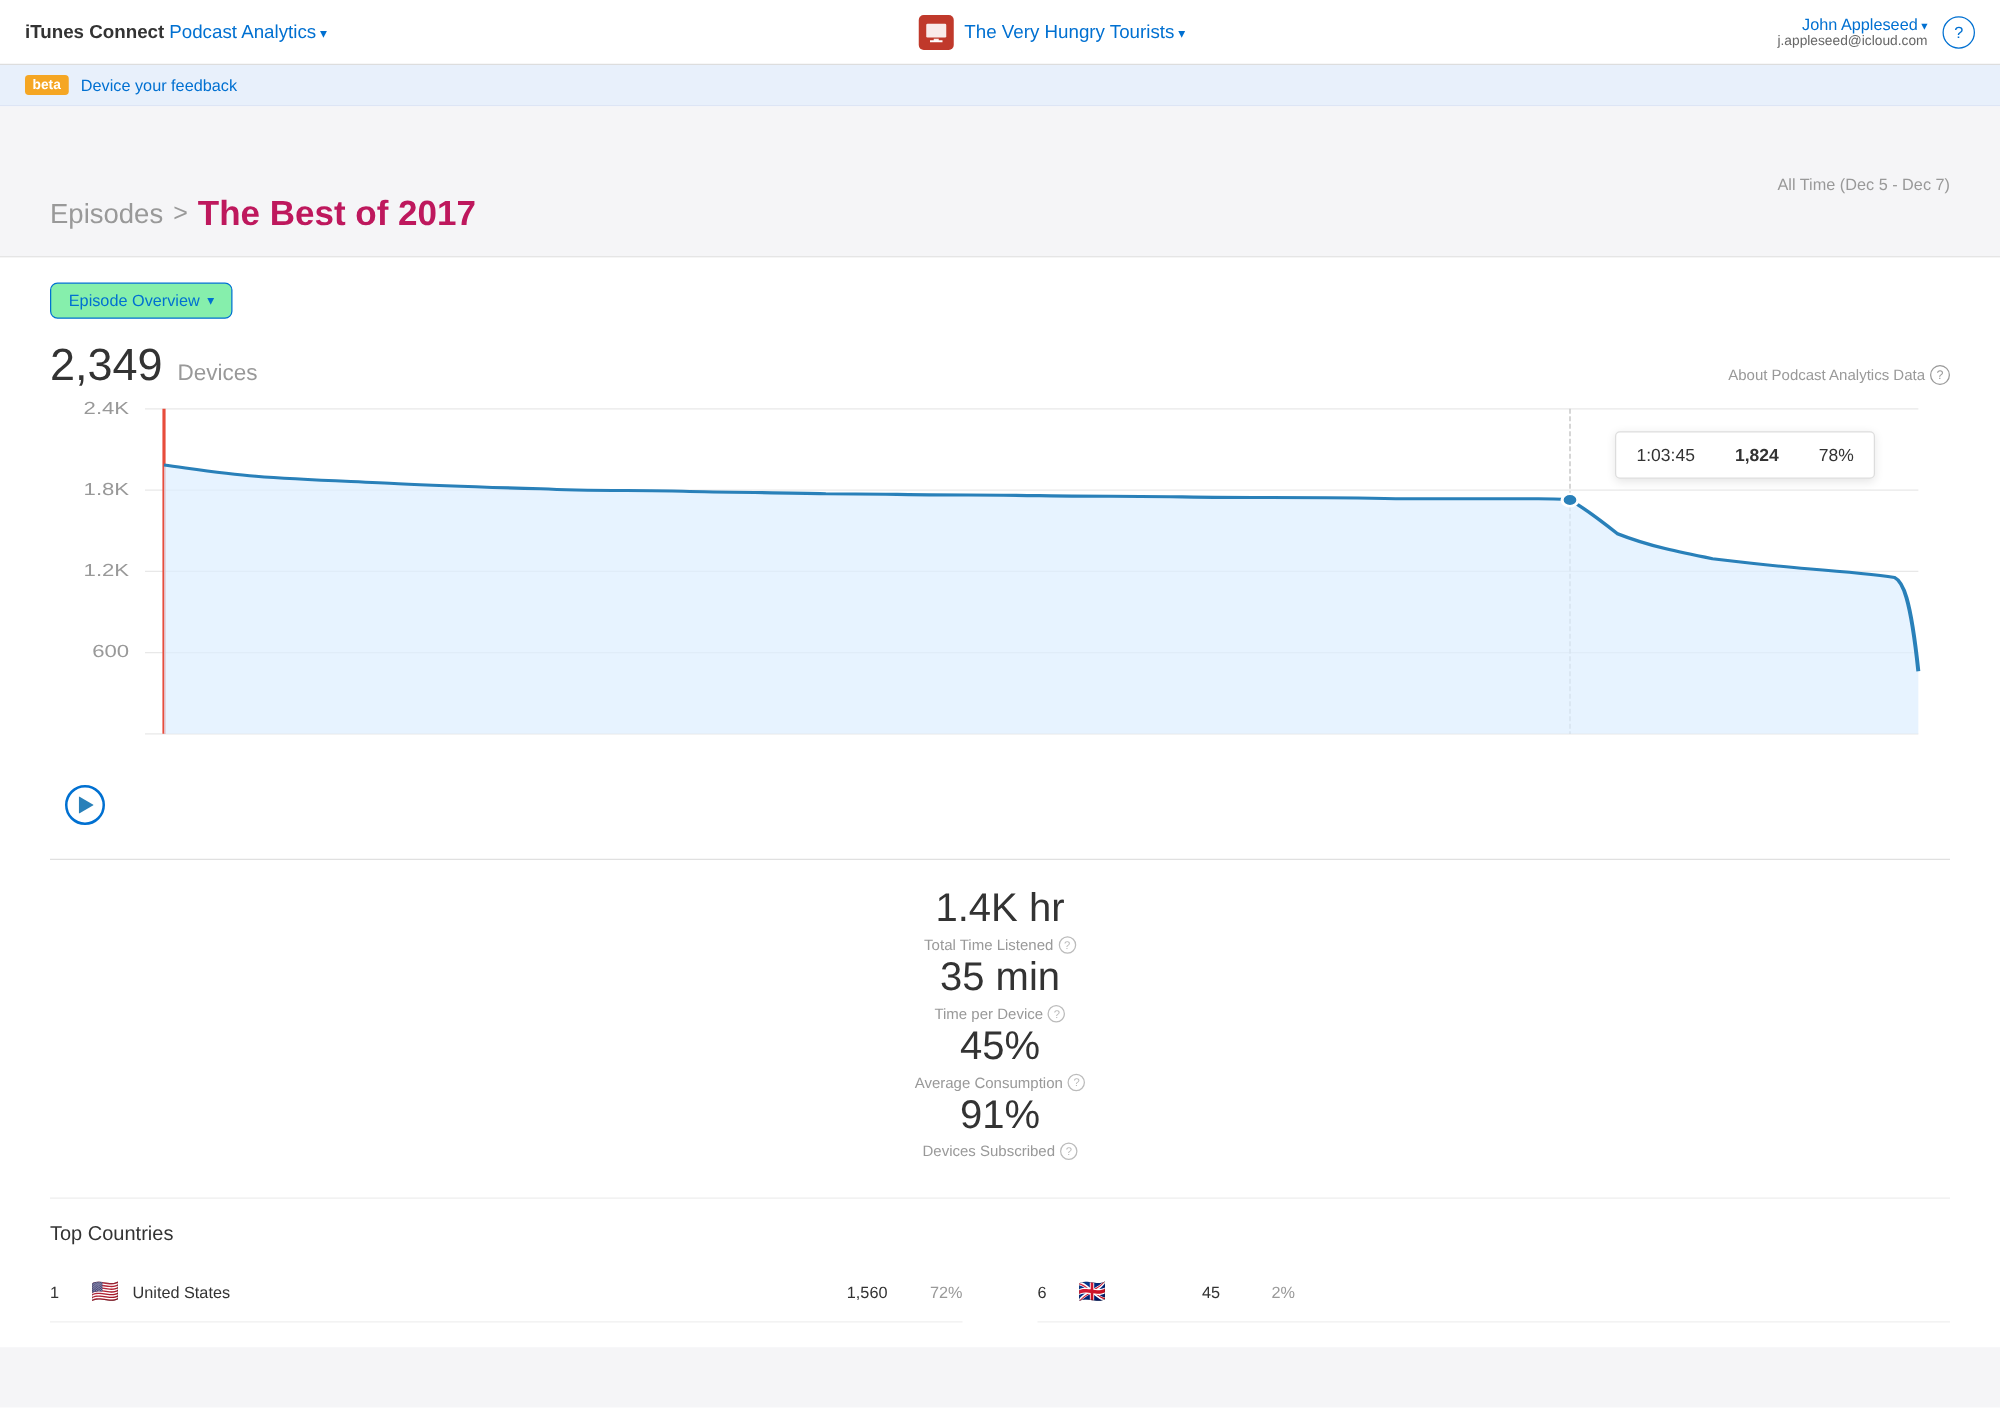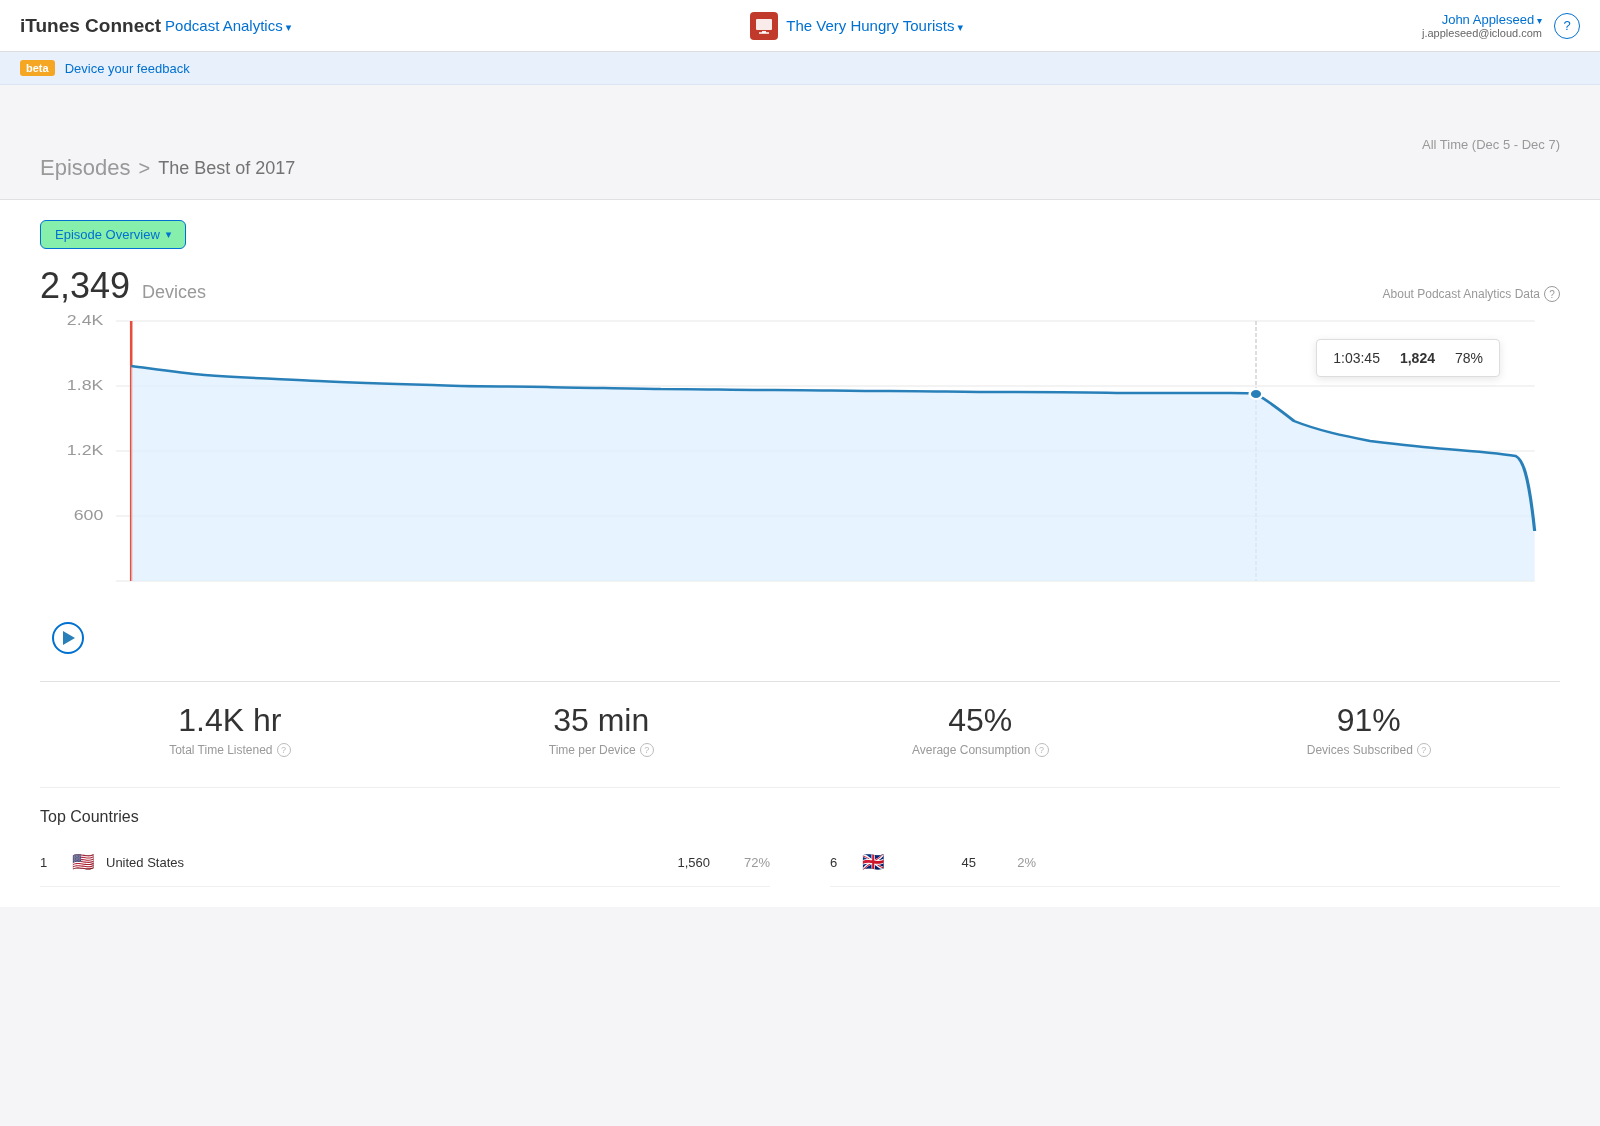--- a/index.html
+++ b/index.html
@@ -8,21 +8,21 @@
     
     .top-nav {
       background: #fff;
       border-bottom: 1px solid #ddd;
       display: flex;
       align-items: center;
       padding: 0 20px;
       height: 52px;
     }
     .nav-left { display: flex; align-items: center; gap: 0; }
-    .itunes-connect { font-weight: 700; color: #333; font-size: 19px; margin-right: 4px; }
+    .itunes-connect { font-weight: 700; color: #333; font-size: 15px; margin-right: 4px; }
     .podcast-analytics { color: #0070d1; font-size: 15px; cursor: pointer; }
     .podcast-analytics::after { content: ' ▾'; font-size: 11px; }
     .nav-center { flex: 1; display: flex; align-items: center; justify-content: center; gap: 8px; }
     .podcast-icon { width: 28px; height: 28px; background: #c0392b; border-radius: 4px; display: flex; align-items: center; justify-content: center; }
     .podcast-icon svg { width: 20px; height: 20px; }
     .podcast-name { color: #0070d1; font-size: 15px; cursor: pointer; }
     .podcast-name::after { content: ' ▾'; font-size: 11px; }
     .nav-right { display: flex; align-items: center; gap: 12px; }
     .user-info { text-align: right; }
     .user-name { color: #0070d1; font-size: 13px; cursor: pointer; }
@@ -54,21 +54,21 @@
       background: #f5f5f7;
       padding: 22px 40px 18px;
       display: flex;
       align-items: center;
       justify-content: space-between;
       border-bottom: 1px solid #e0e0e0;
     }
     .breadcrumb { display: flex; align-items: center; gap: 8px; margin-top: 48px; }
     .breadcrumb-link { color: #999; font-size: 22px; font-weight: 300; cursor: pointer; }
     .breadcrumb-sep { color: #999; font-size: 20px; font-weight: 300; }
-    .breadcrumb-current { color: #737373; font-size: 18px; font-weight: 400; }
+    .breadcrumb-current { color: #be185d; font-size: 28px; font-weight: 700; }
     .date-range { color: #999; font-size: 13px; }
 
     
     .main-content { padding: 20px 40px; background: #fff; }
 
     
     .dropdown-btn {
       display: inline-flex; align-items: center; gap: 6px;
       border: 1.5px solid #0070d1; border-radius: 6px;
       padding: 6px 14px; color: #0070d1; font-size: 13px;
@@ -92,32 +92,33 @@
     .chart-x-axis { display: flex; justify-content: space-between; padding: 4px 0 0 50px; }
     .chart-x-label { color: #999; font-size: 11px; }
     .play-btn-row { display: flex; align-items: center; gap: 8px; padding-left: 12px; margin-top: 8px; }
     .play-btn { width: 32px; height: 32px; border-radius: 50%; border: 2px solid #0070d1; display: flex; align-items: center; justify-content: center; cursor: pointer; background: #fff; }
     .play-btn svg { margin-left: 2px; }
 
     
     .chart-tooltip {
       position: absolute; top: 28px; right: 60px;
       background: #fff; border: 1px solid #ddd; border-radius: 4px;
-      padding: 10px 16px; display: flex; gap: 20px; align-items: center;
+      padding: 10px 16px; display: flex; gap: 32px; align-items: center;
       box-shadow: 0 2px 8px rgba(0,0,0,0.1);
     }
     .tooltip-time { font-size: 14px; color: #333; }
     .tooltip-count { font-size: 14px; font-weight: 600; color: #333; }
     .tooltip-pct { font-size: 14px; color: #333; }
 
     
     .metrics-row {
       display: flex; justify-content: space-around;
       padding: 20px 0 30px;
       border-bottom: 1px solid #eee;
+      flex-direction: column;
     }
     .metric-item { text-align: center; }
     .metric-value { font-size: 32px; font-weight: 300; color: #333; }
     .metric-label { color: #999; font-size: 12px; margin-top: 4px; display: flex; align-items: center; justify-content: center; gap: 4px; }
     .metric-label .q-icon { width: 14px; height: 14px; border-radius: 50%; border: 1px solid #bbb; display: inline-flex; align-items: center; justify-content: center; font-size: 9px; color: #bbb; }
 
     
     .section-title { font-size: 16px; color: #333; font-weight: 400; padding: 20px 0 12px; }
     .country-row { display: flex; align-items: center; padding: 10px 0; border-bottom: 1px solid #f0f0f0; }
     .country-rank { width: 30px; color: #333; font-size: 13px; }

